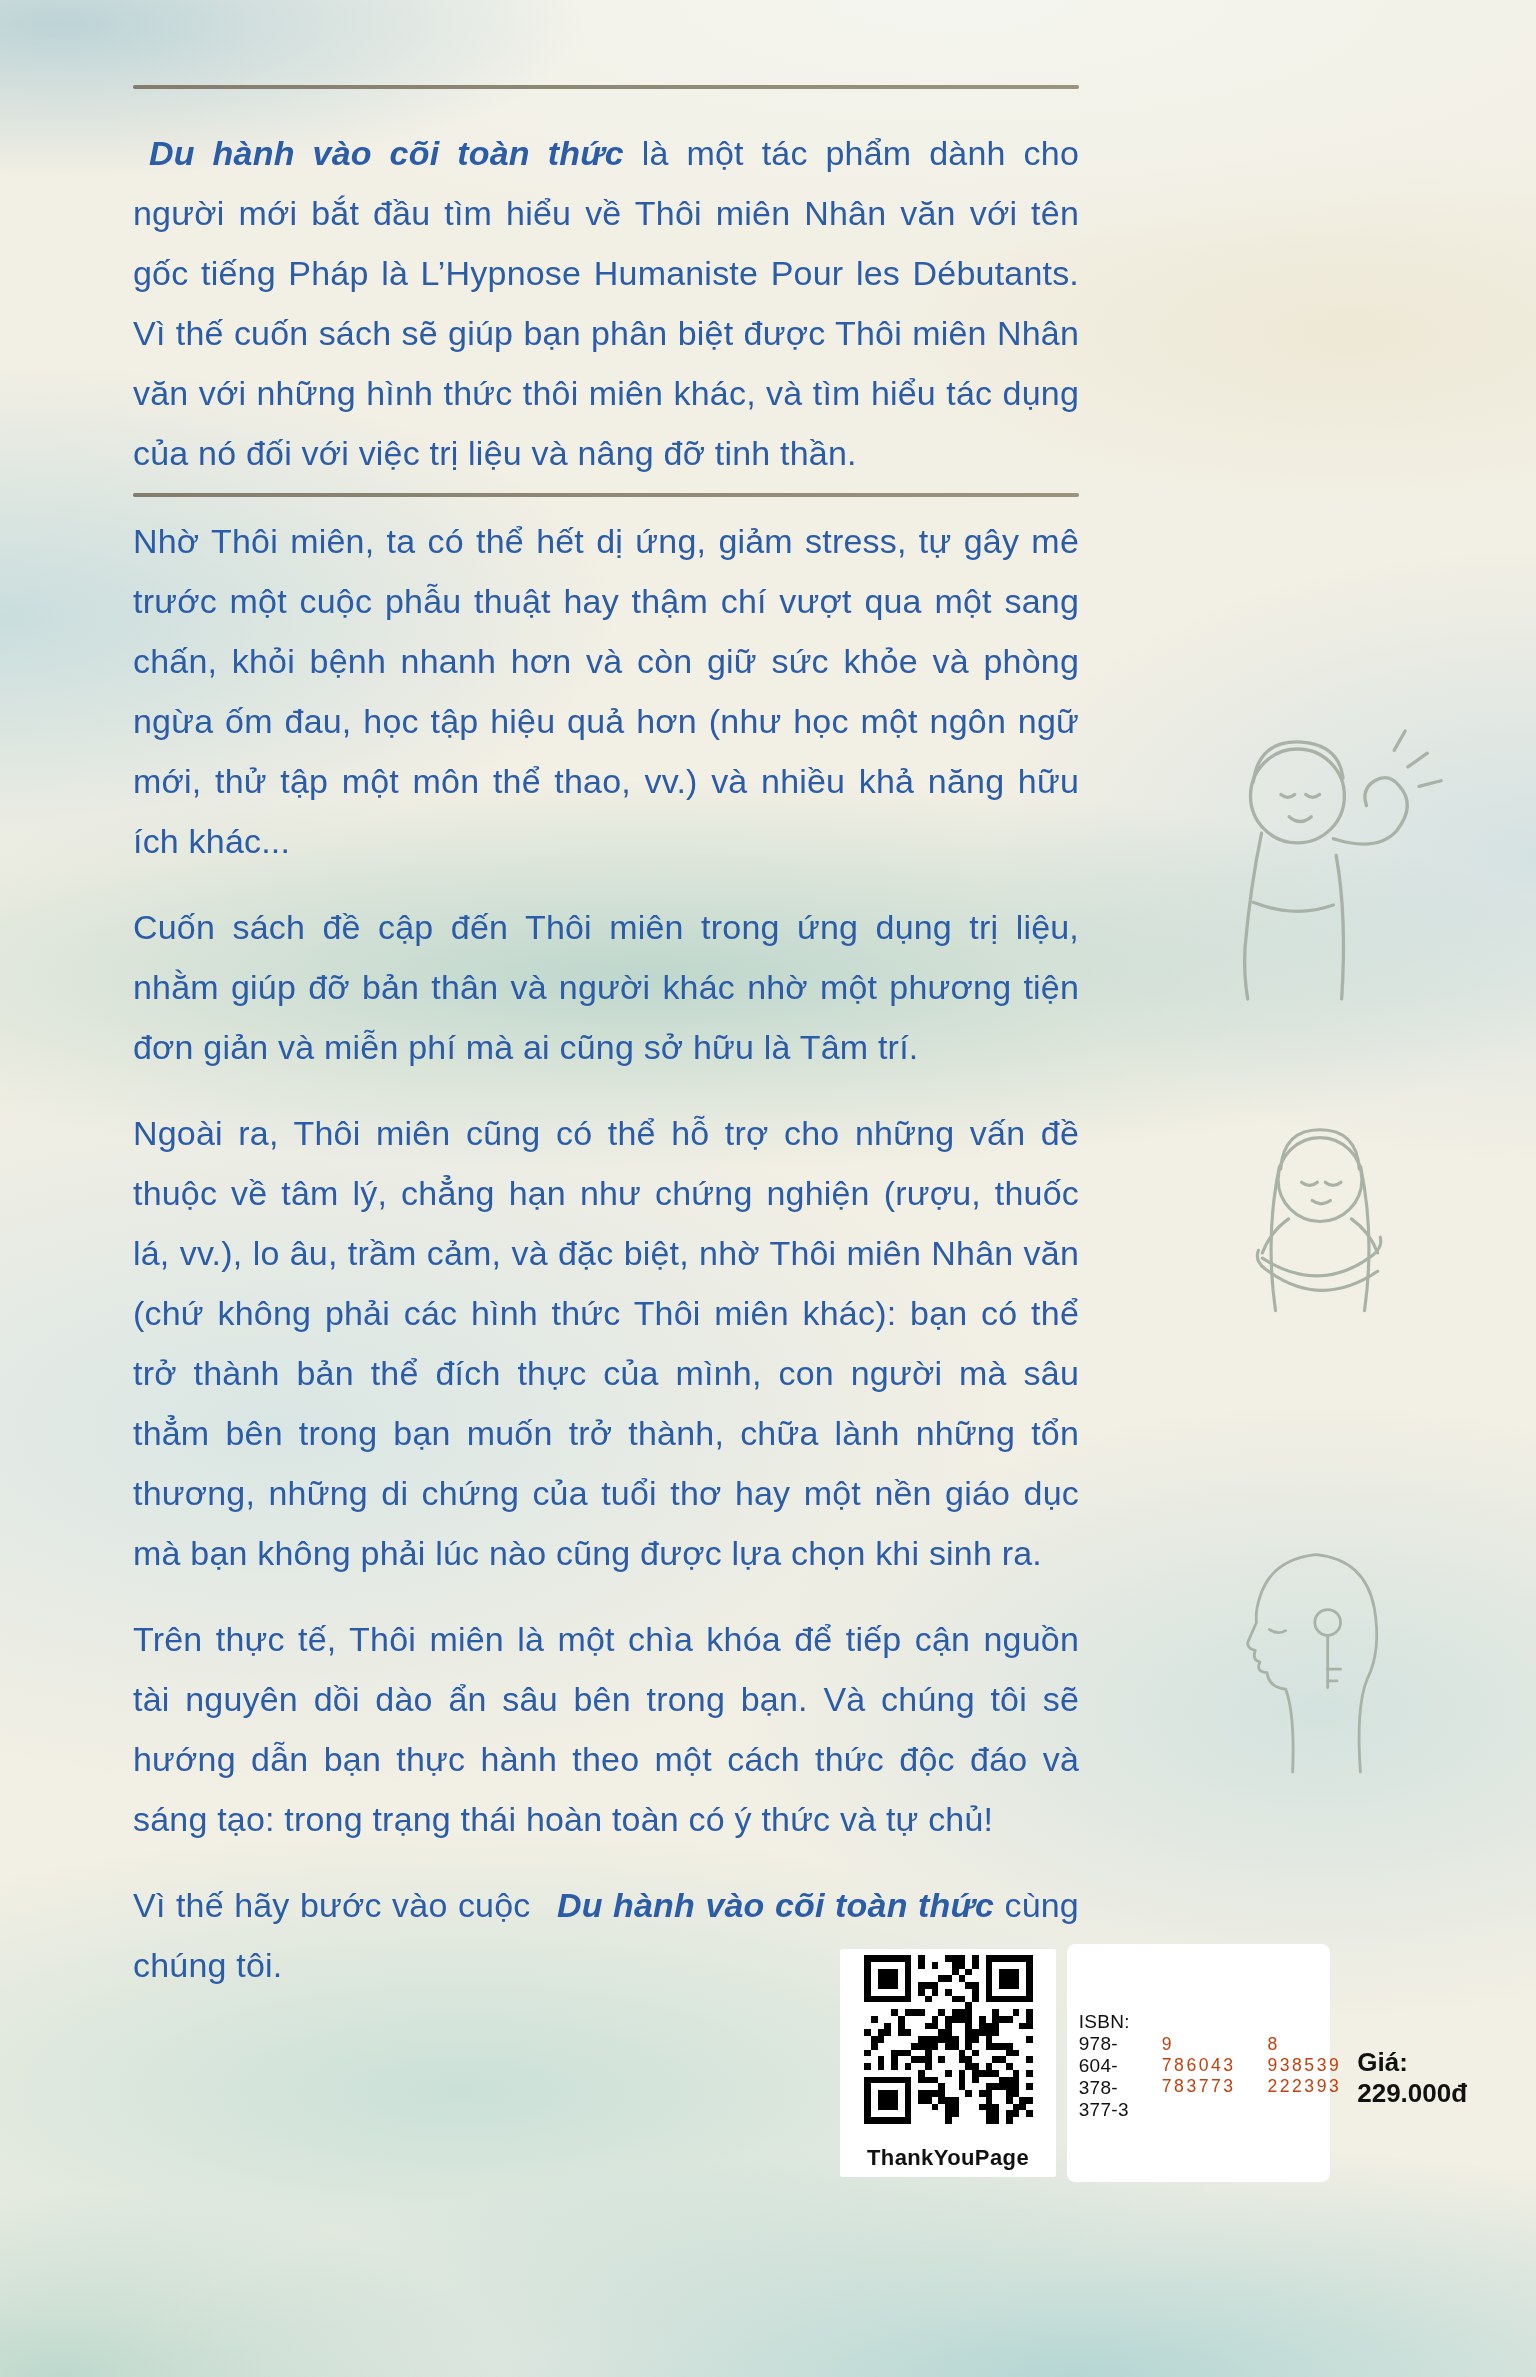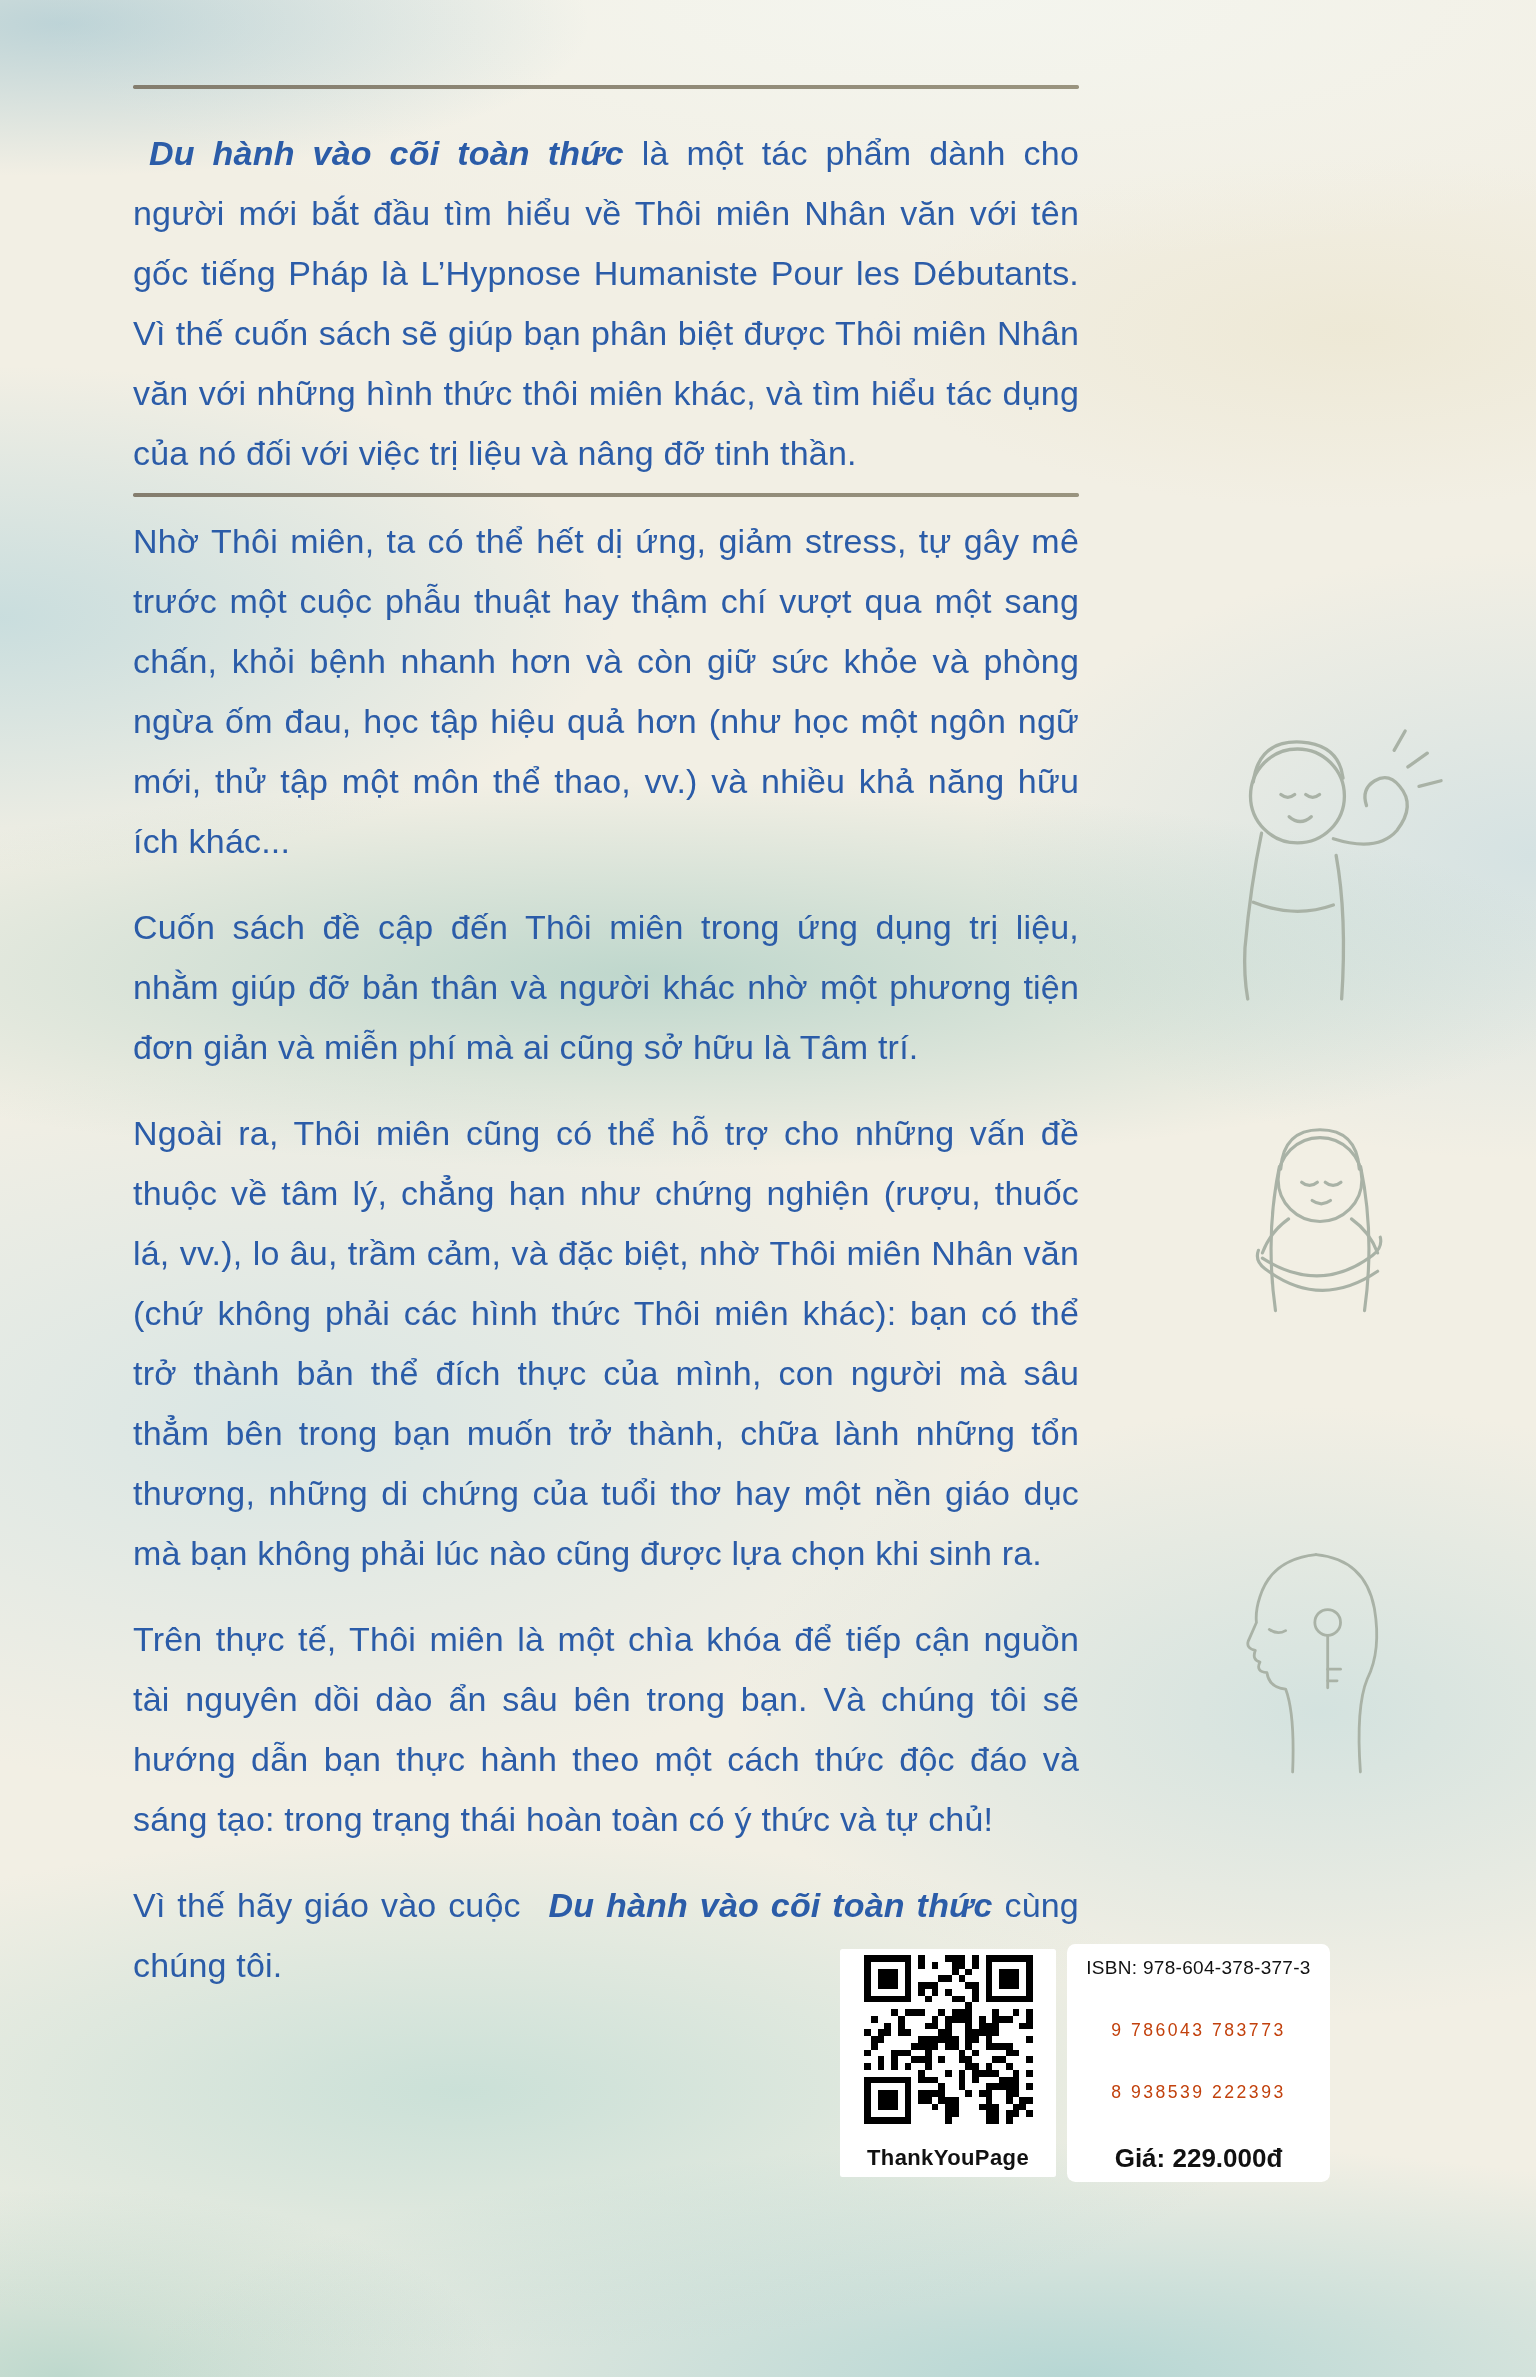--- a/index.html
+++ b/index.html
@@ -49,21 +49,21 @@
     position:absolute; left:840px; top:1949px; width:216px; height:228px;
     background:#ffffff; border-radius:2.5px;
     display:flex; flex-direction:column; align-items:center; justify-content:center; gap:21px;
   }
   .qr-card svg{ width:169px; height:169px; }
   .qr-label{ font-size:22px; font-weight:600; color:#111; letter-spacing:0.4px; }
 
   .isbn-card{
     position:absolute; left:1067px; top:1944px; width:263px; height:238px;
     background:#ffffff; border-radius:8.4px;
-    display:flex; flex-direction:column; align-items:center;
+    display:flex; flex-direction:row; align-items:center;
     padding:13.4px 11.7px 8.4px;
     gap:16px;
   }
   .isbn-number{ font-size:19px; color:#111; letter-spacing:0.3px; }
   .barcode{ width:226px; height:37px; margin-top:7.5px; }
   .bc-digits{ font-size:17.6px; color:#c2410c; letter-spacing:2.5px; margin-top:0.8px; }
   .price{ font-size:26px; color:#111; font-weight:600; margin-top:24px; }
 </style>
 </head>
 <body>
@@ -75,21 +75,21 @@
 
     <p class="para para-intro"><span class="lead">Du hành vào cõi toàn thức</span><span> là một tác phẩm dành cho người mới bắt đầu tìm hiểu về Thôi miên Nhân văn với tên gốc tiếng Pháp là L’Hypnose Humaniste Pour les Débutants. Vì thế cuốn sách sẽ giúp bạn phân biệt được Thôi miên Nhân văn với những hình thức thôi miên khác, và tìm hiểu tác dụng của nó đối với việc trị liệu và nâng đỡ tinh thần.</span></p>
 
     <div class="divider divider-mid"></div>
 
     <p class="para">Nhờ Thôi miên, ta có thể hết dị ứng, giảm stress, tự gây mê trước một cuộc phẫu thuật hay thậm chí vượt qua một sang chấn, khỏi bệnh nhanh hơn và còn giữ sức khỏe và phòng ngừa ốm đau, học tập hiệu quả hơn (như học một ngôn ngữ mới, thử tập một môn thể thao, vv.) và nhiều khả năng hữu ích khác...</p>
     <p class="para">Cuốn sách đề cập đến Thôi miên trong ứng dụng trị liệu, nhằm giúp đỡ bản thân và người khác nhờ một phương tiện đơn giản và miễn phí mà ai cũng sở hữu là Tâm trí.</p>
     <p class="para">Ngoài ra, Thôi miên cũng có thể hỗ trợ cho những vấn đề thuộc về tâm lý, chẳng hạn như chứng nghiện (rượu, thuốc lá, vv.), lo âu, trầm cảm, và đặc biệt, nhờ Thôi miên Nhân văn (chứ không phải các hình thức Thôi miên khác): bạn có thể trở thành bản thể đích thực của mình, con người mà sâu thẳm bên trong bạn muốn trở thành, chữa lành những tổn thương, những di chứng của tuổi thơ hay một nền giáo dục mà bạn không phải lúc nào cũng được lựa chọn khi sinh ra.</p>
     <p class="para">Trên thực tế, Thôi miên là một chìa khóa để tiếp cận nguồn tài nguyên dồi dào ẩn sâu bên trong bạn. Và chúng tôi sẽ hướng dẫn bạn thực hành theo một cách thức độc đáo và sáng tạo: trong trạng thái hoàn toàn có ý thức và tự chủ!</p>
 
-    <p class="para"><span>Vì thế hãy giáo vào cuộc </span><span class="lead">Du hành vào cõi toàn thức</span><span> cùng chúng tôi.</span></p>
+    <p class="para"><span>Vì thế hãy bước vào cuộc </span><span class="lead">Du hành vào cõi toàn thức</span><span> cùng chúng tôi.</span></p>
   </div>
 
   <svg class="illu illu-strength" viewBox="0 0 200 210" aria-hidden="true">
     <circle cx="92" cy="55" r="34"></circle>
     <path d="M60 45 Q64 14 95 16 Q122 18 125 42"></path>
     <path d="M80 54 q5 4 10 0"></path>
     <path d="M98 54 q5 4 10 0"></path>
     <path d="M86 70 q8 7 16 0"></path>
     <path d="M118 86 Q150 96 164 80 Q178 62 166 48 Q158 38 148 44 Q138 50 142 62"></path>
     <path d="M172 34 l14 -10"></path>

